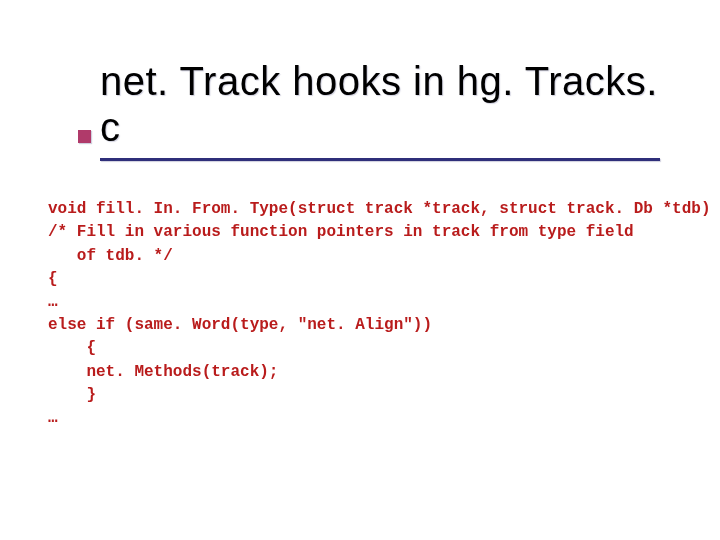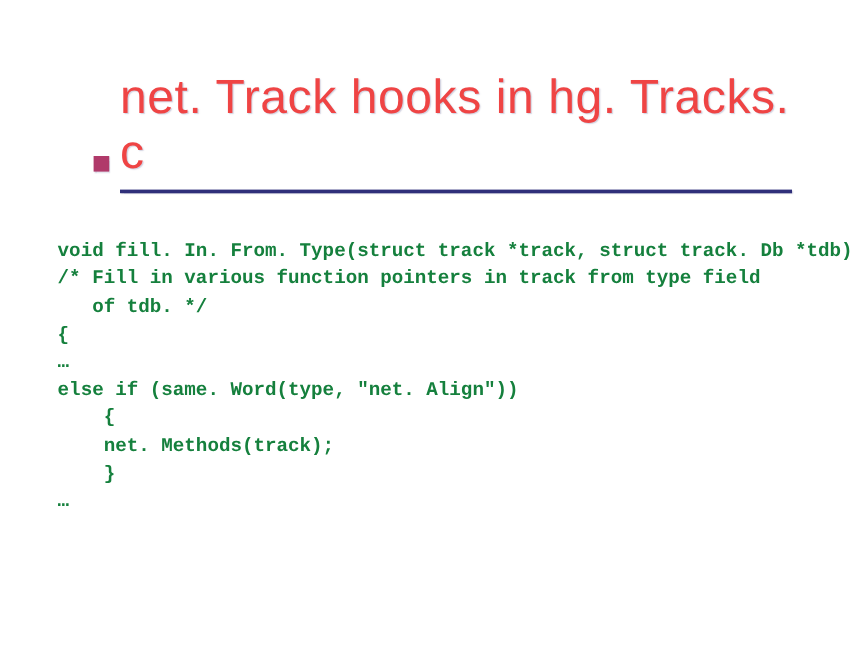--- a/index.html
+++ b/index.html
@@ -18,21 +18,21 @@
     box-sizing: border-box;
   }
   .title-wrap {
     position: absolute;
     top: 58px;
     left: 100px;
     right: 40px;
   }
   .title {
     font-size: 40px;
-    color: #ef4444;
+    color: #000000;
     font-weight: 400;
     line-height: 1.15;
     letter-spacing: 0.5px;
     text-shadow: 1px 1px 1px rgba(120,120,160,0.35);
     margin: 0 0 6px 0;
   }
   .underline {
     height: 3px;
     background: #2f2f7a;
     width: 560px;
@@ -49,21 +49,21 @@
     box-shadow: 1px 1px 1px rgba(120,120,160,0.35);
   }
   .code-block {
     position: absolute;
     top: 175px;
     left: 48px;
     right: 36px;
     font-family: "Courier New", Courier, monospace;
     font-size: 16px;
     font-weight: bold;
-    color: #15803d;
+    color: #b91c1c;
     line-height: 1.45;
     white-space: pre;
   }
 </style>
 </head>
 <body>
 
 <div class="slide">
   <div class="title-wrap">
     <div class="title">net. Track hooks in hg. Tracks. c</div>

